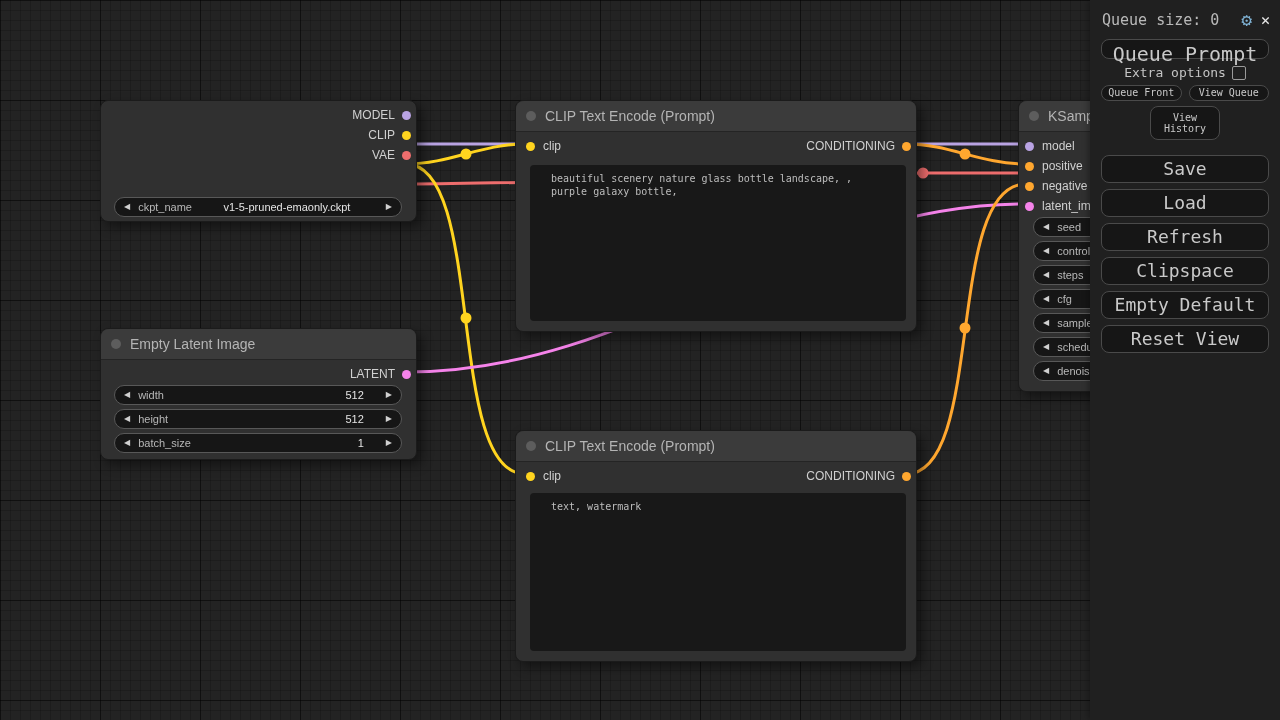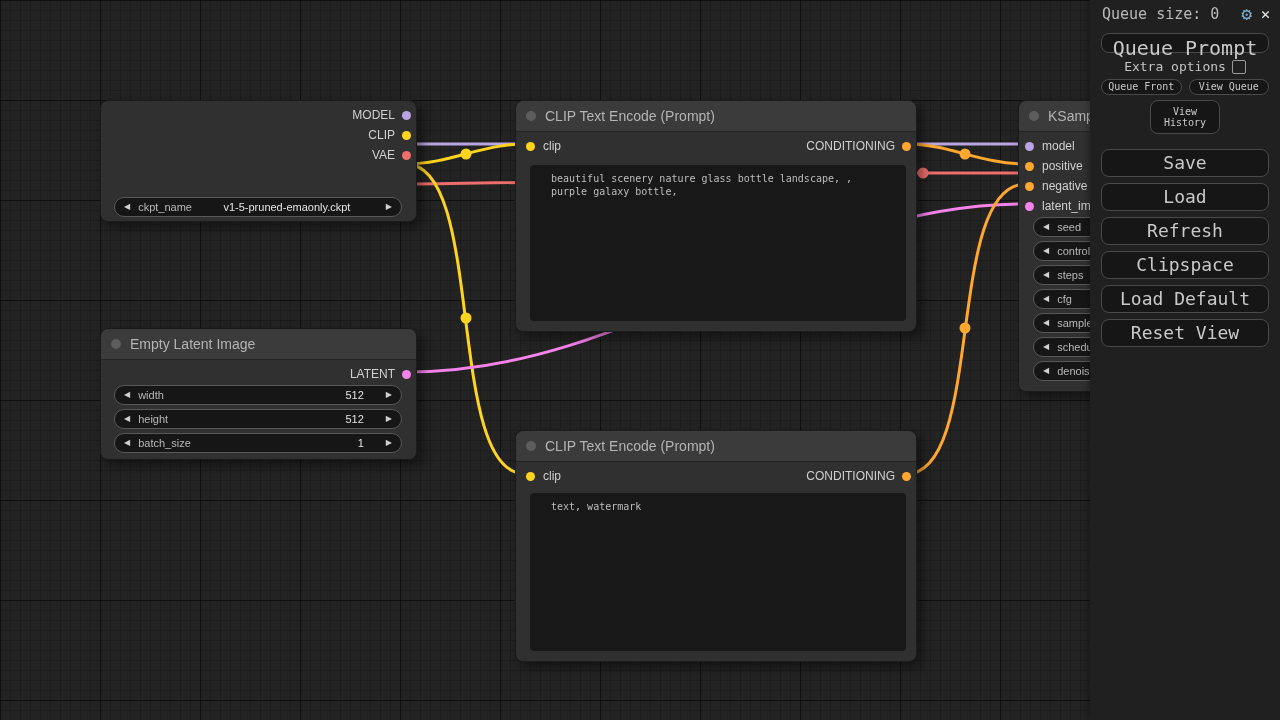--- a/index.html
+++ b/index.html
@@ -31,21 +31,21 @@
   .pill{position:absolute;height:20px;background:#161616;border:1px solid #585858;border-radius:11px;
         display:flex;align-items:center;padding:0 9px;font-size:11px;box-sizing:border-box}
   .pill .arrow{font-size:8px;color:#d0d0d0;line-height:20px}
   .pill-label{color:#b8b8b8;margin-left:8px;white-space:nowrap}
   .pill-value{flex:1;text-align:right;color:#e4e4e4;padding-right:22px;white-space:nowrap}
   .pill-value.center{text-align:center;padding-right:4px}
   .textbox{position:absolute;left:14px;right:10px;background:#181818;border-radius:4px;color:#bdbdbd;
         font:10px/13px "DejaVu Sans Mono",monospace;padding:7px 21px;white-space:pre-wrap;box-sizing:border-box;overflow:hidden}
   #menu{position:absolute;left:1090px;top:0;width:190px;height:720px;background:#202020;z-index:10;
         font-family:"DejaVu Sans Mono",monospace;color:#c9c9c9;box-shadow:-2px 0 6px rgba(0,0,0,.3)}
-  .menu-head{display:flex;align-items:center;padding:3px 10px 2px 12px;font-size:15px;color:#b9b9b9}
+  .menu-head{display:flex;align-items:center;padding:9px 10px 2px 12px;font-size:15px;color:#b9b9b9}
   .menu-head .spacer{flex:1}
   .gear{color:#7fb2d4;font-size:18px;margin-right:9px;cursor:pointer}
   .close{color:#e8e8e8;font-size:15px;font-weight:bold;cursor:pointer}
   .btn{display:block;background:#161616;border:1px solid #4a4a4a;border-radius:8px;color:#c9c9c9;
        text-align:center;font-family:inherit;box-sizing:border-box;cursor:pointer}
   .btn-queue{margin:7px 11px 6px;height:20px;font-size:20px;line-height:29px}
   .extra{display:flex;justify-content:center;align-items:center;gap:4px;font-size:13px;margin:5px 0 5px;color:#c4c4c4}
   .checkbox{width:12px;height:12px;border:1px solid #9a9a9a;border-radius:2px;background:transparent;margin-left:2px}
   .row-small{display:flex;gap:7px;margin:2px 11px}
   .btn-small{flex:1;height:16px;font-size:10px;line-height:14px;border-radius:8px;padding:0}
@@ -222,15 +222,15 @@
   </div>
   <div class="row-small">
     <div class="btn btn-small">Queue Front</div>
     <div class="btn btn-small">View Queue</div>
   </div>
   <div class="btn btn-history">View History</div>
   <div class="btn btn-std first">Save</div>
   <div class="btn btn-std">Load</div>
   <div class="btn btn-std">Refresh</div>
   <div class="btn btn-std">Clipspace</div>
-  <div class="btn btn-std">Load Default</div>
+  <div class="btn btn-std">Empty Default</div>
   <div class="btn btn-std">Reset View</div>
 </div>
 
 </body></html>

